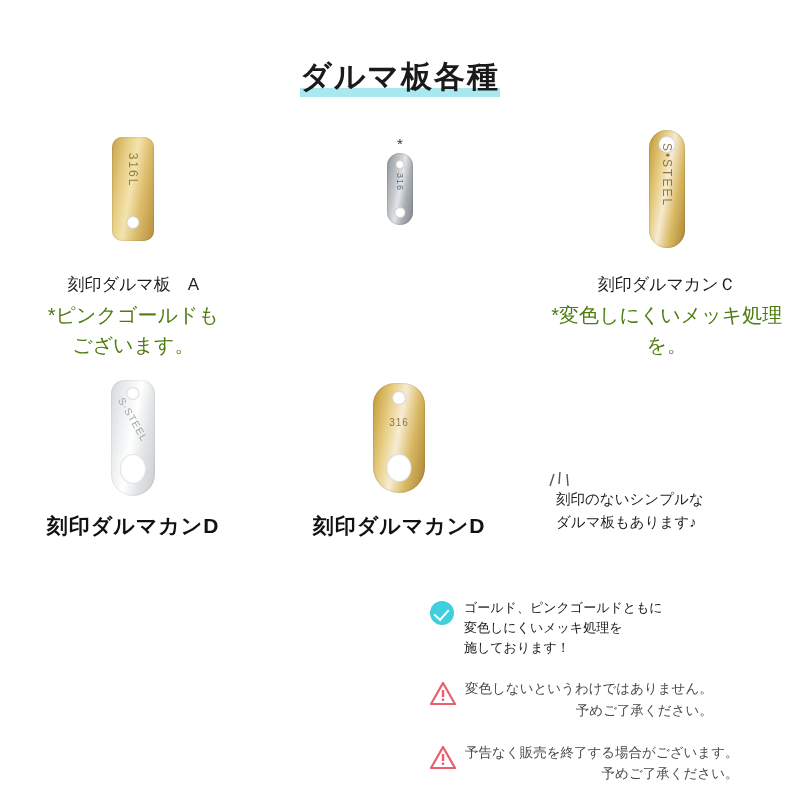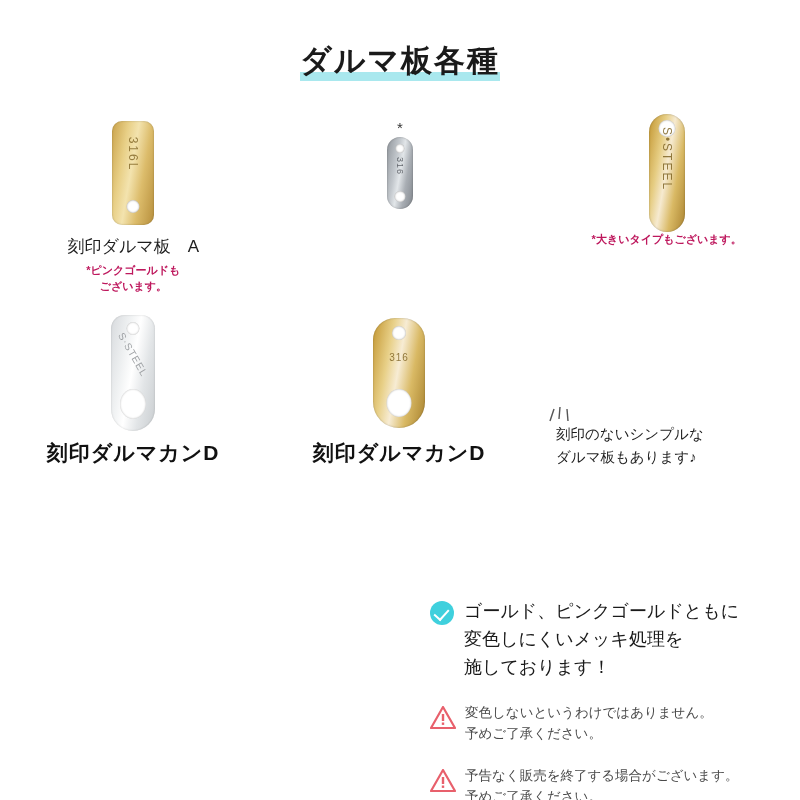--- a/index.html
+++ b/index.html
@@ -10,21 +10,21 @@
     background: #ffffff;
     font-family: "Liberation Sans", sans-serif;
     color: #222222;
     position: relative;
     overflow: hidden;
   }
 
   
   .title-wrap {
     text-align: center;
-    padding-top: 40px;
+    padding-top: 56px;
   }
   .title {
     display: inline-block;
     font-size: 31px;
     font-weight: bold;
     letter-spacing: 2px;
     color: #1a1a1a;
     position: relative;
     padding: 0 6px 2px 6px;
   }
@@ -49,28 +49,27 @@
   .art {
     height: 112px;
     display: flex;
     align-items: center;
     justify-content: center;
   }
   .caption {
     font-size: 17px;
     line-height: 1.45;
     color: #1d1d1d;
-    margin-top: 6px;
+    margin-top: 28px;
   }
   .sub {
-    font-size: 11px;
+    font-size: 20px;
     line-height: 1.5;
-    color: #be185d;
+    color: #4d7c0f;
     margin-top: 2px;
-    font-weight: bold;
   }
 
   
   .tagA {
     width: 42px;
     height: 104px;
     border-radius: 10px;
     background: linear-gradient(100deg,#c9a24a 0%, #e8cf86 28%, #f3e3ae 46%, #dcbc6b 68%, #b78f3c 100%);
     position: relative;
     box-shadow: inset 0 0 2px rgba(0,0,0,.25);
@@ -245,21 +244,21 @@
   
   .row-2 {
     margin-top: 22px;
     position: relative;
   }
   .row-2 .cell { flex: 0 0 266px; }
   .caption-lg {
     font-size: 21px;
     font-weight: bold;
     color: #111111;
-    margin-top: 10px;
+    margin-top: 18px;
     letter-spacing: 1px;
   }
 
   
   .note-simple {
     position: absolute;
     left: 556px;
     top: 106px;
     font-size: 14.5px;
     line-height: 1.6;
@@ -298,40 +297,41 @@
   .check-icon::after {
     content: "";
     position: absolute;
     left: 7px; top: 5px;
     width: 7px; height: 12px;
     border: solid #ffffff;
     border-width: 0 2.5px 2.5px 0;
     transform: rotate(42deg);
   }
   .check-text {
-    font-size: 18px;
+    font-size: 13px;
     line-height: 1.55;
     color: #1a1a1a;
   }
   .warn-line {
     display: flex;
     align-items: flex-start;
     gap: 9px;
     margin-top: 20px;
   }
   .warn-icon {
     flex: 0 0 auto;
     width: 26px; height: 23px;
     position: relative;
     margin-top: 4px;
   }
   .warn-text {
     font-size: 13.5px;
     line-height: 1.6;
     color: #4a4a4a;
+    text-align: right;
   }
 </style>
 </head>
 <body>
 
 <div class="title-wrap">
   <div class="title">
     <span>ダルマ板各種</span>
     <span class="title-underline"></span>
   </div>
@@ -364,21 +364,22 @@
     </div>
   </div>
 
   <div class="cell">
     <div class="art">
       <div class="tagC">
         <div class="ringHole"></div>
         <div class="stamp">S•STEEL</div>
       </div>
     </div>
-    <div class="sub" style="white-space:pre-line">*大きいタイプもございます。</div>
+    <div class="caption">刻印ダルマカンＣ</div>
+    <div class="sub" style="white-space:pre-line">*変色しにくいメッキ処理を。</div>
   </div>
 
 </div>
 
 <div class="row row-2">
 
   <div class="cell">
     <div class="art">
       <div class="tagD">
         <div class="topHole"></div>

